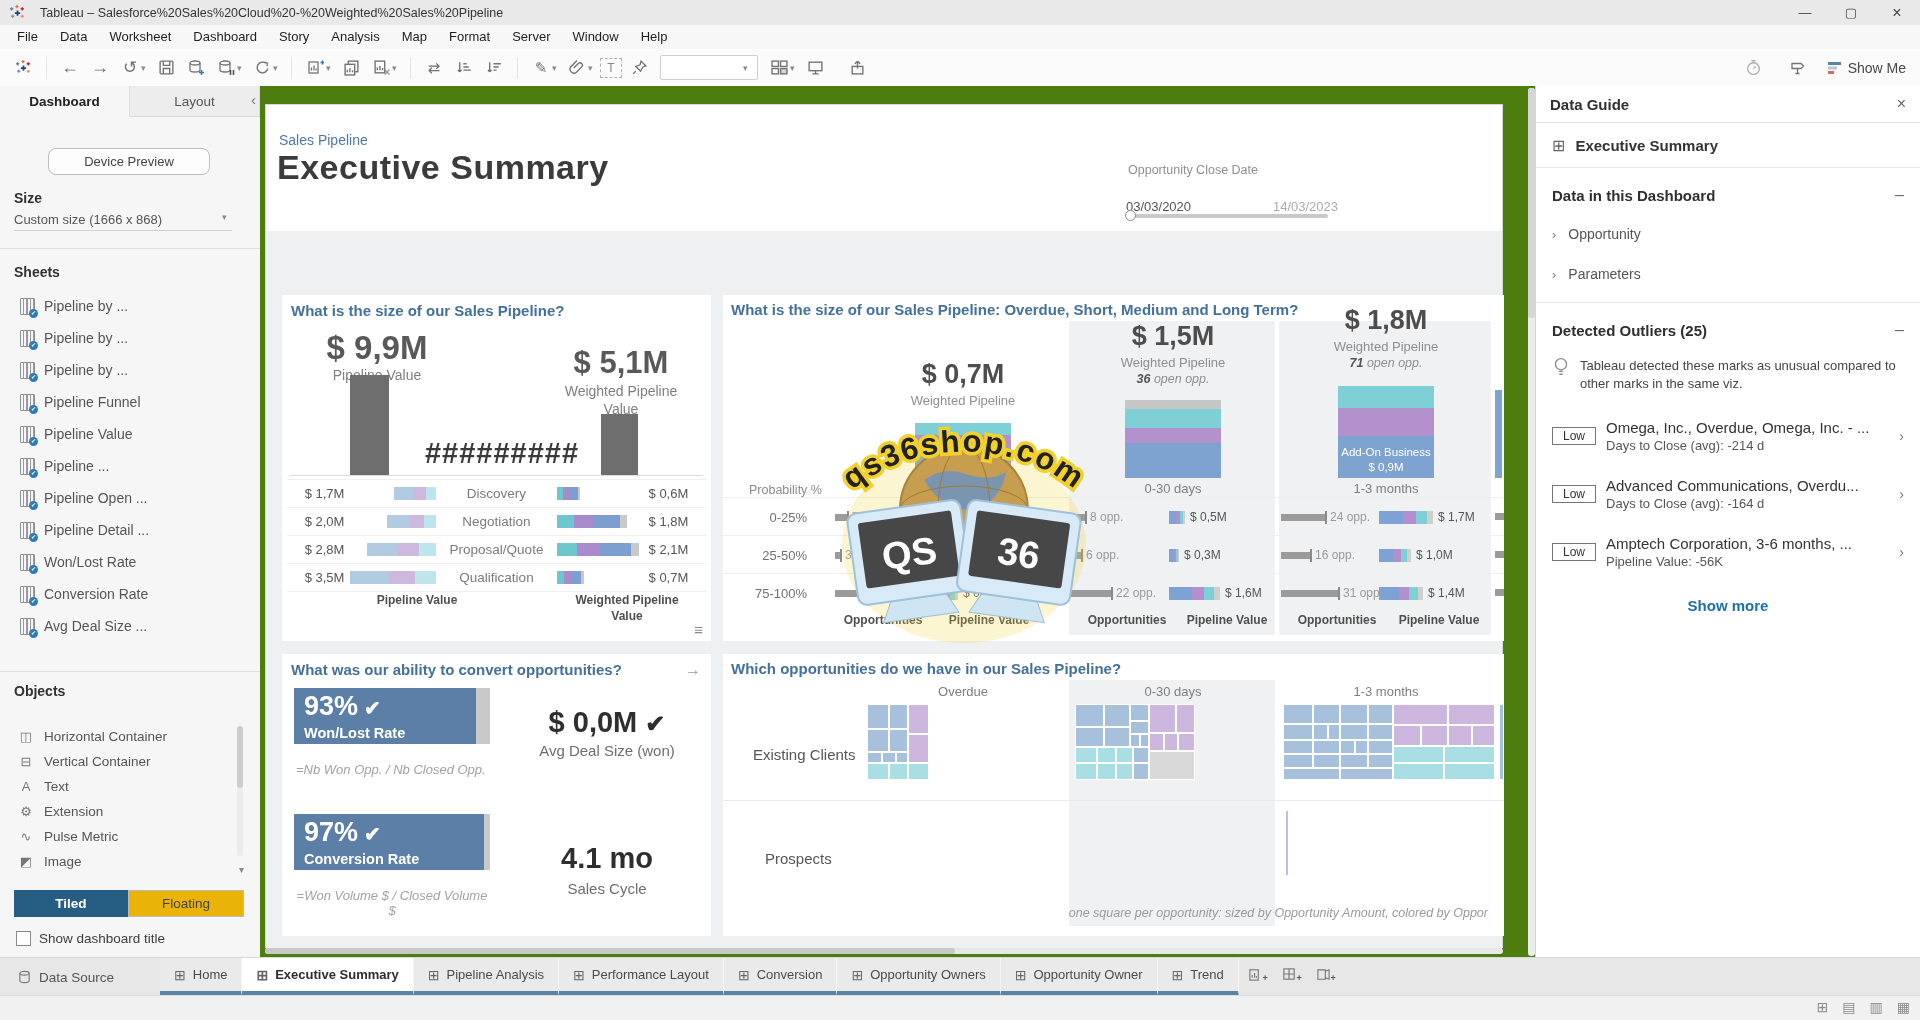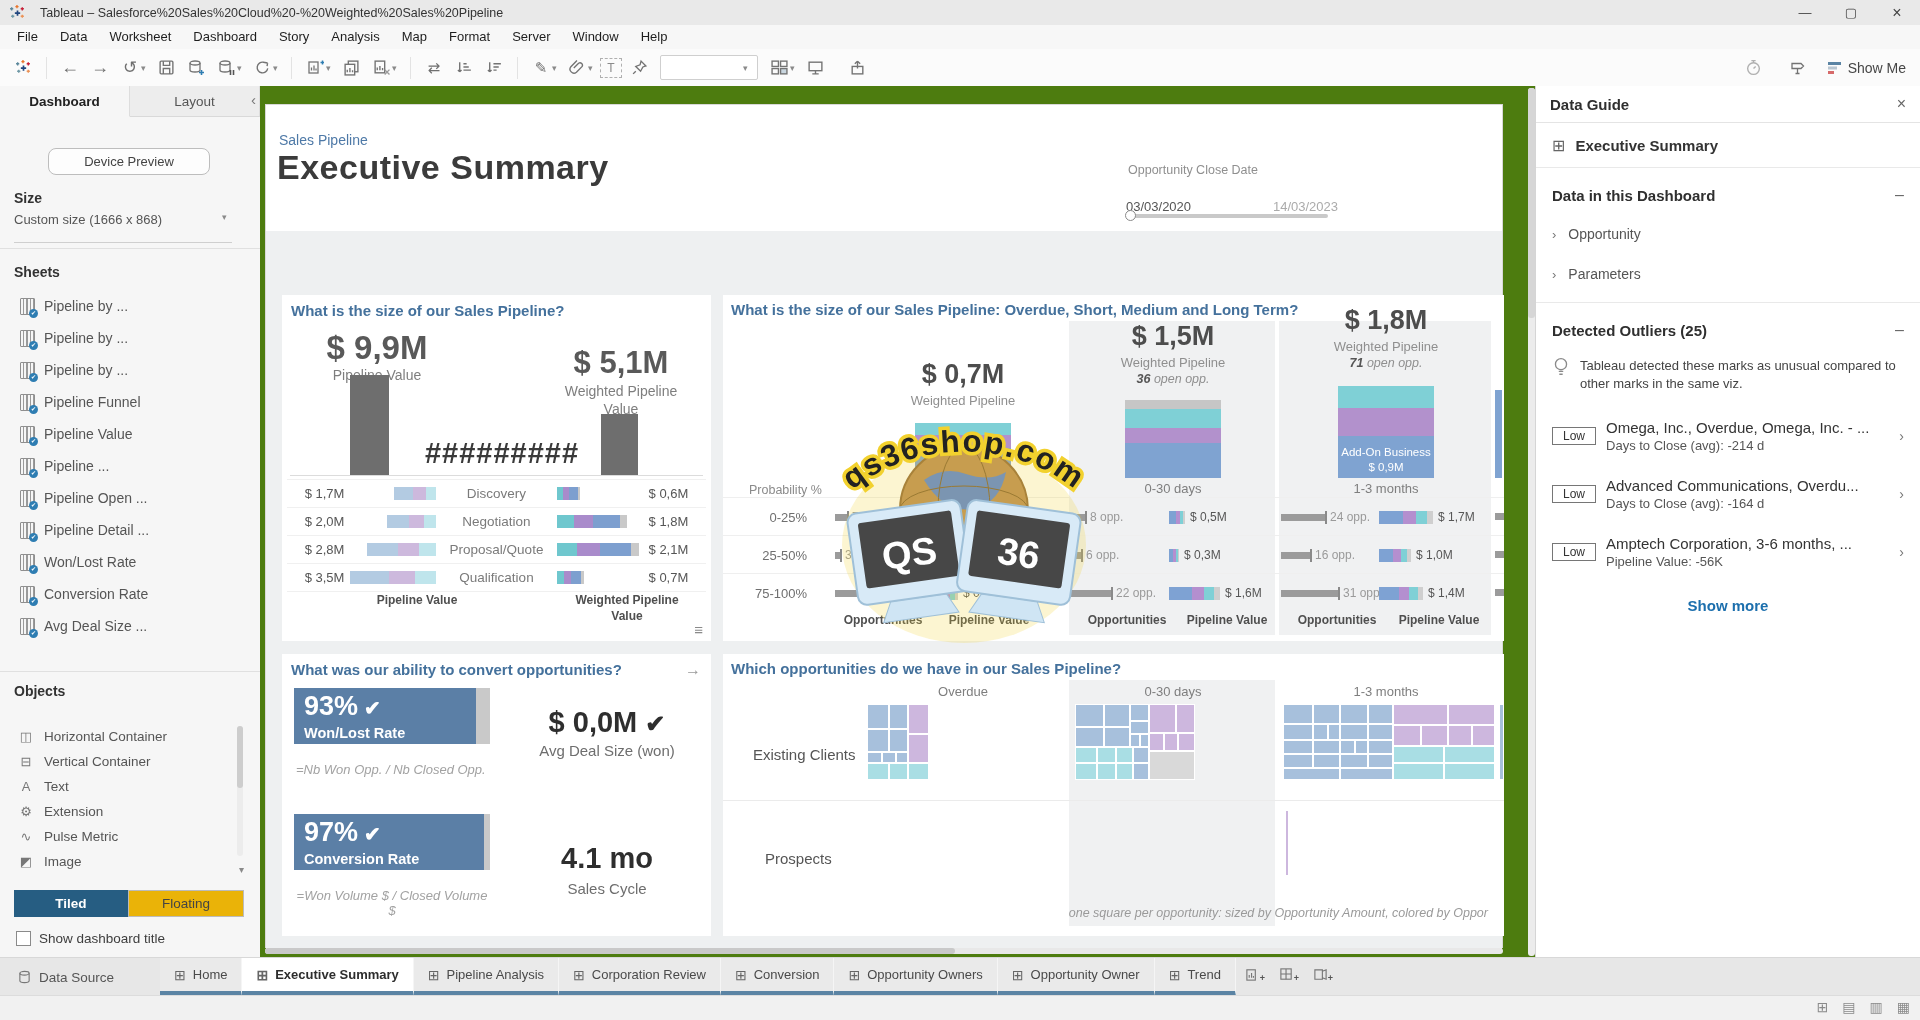--- a/index.html
+++ b/index.html
@@ -22,21 +22,21 @@
   .showme{display:flex;align-items:center;gap:6px;font-size:14px;color:#464646}
   
   .sidebar{position:absolute;left:0;top:86px;width:260px;bottom:62px;background:#f6f6f6;border-right:1px solid #d9d9d9}
   .pane-tabs{height:30px;display:flex;border-bottom:1px solid #d9d9d9;position:relative}
   .pane-tab{flex:1;display:flex;align-items:center;justify-content:center;font-size:13.5px;color:#555;background:#ededed;border-right:1px solid #ddd}
   .pane-tab.active{background:#f6f6f6;border-bottom:1px solid #f6f6f6;margin-bottom:-1px;font-weight:bold;color:#222}
   .collapse{position:absolute;right:4px;top:5px;color:#777;font-size:15px}
   .devprev{position:absolute;left:48px;top:62px;width:160px;height:25px;border:1px solid #bdbdbd;border-radius:8px;background:#fdfdfd;font-size:13px;color:#444;display:flex;align-items:center;justify-content:center}
   .sb-h{font-size:14px;font-weight:bold;color:#323232;padding-left:14px}
   .size-h{position:absolute;left:0;top:104px}
-  .size-val{position:absolute;left:14px;top:126px;width:218px;border-bottom:1px solid #cfcfcf;display:flex;justify-content:space-between;font-size:13px;color:#555;padding-bottom:15px}
+  .size-val{position:absolute;left:14px;top:126px;width:218px;border-bottom:1px solid #cfcfcf;display:flex;justify-content:space-between;font-size:13px;color:#555;padding-bottom:3px}
   .sb-div{position:absolute;left:0;width:100%;height:1px;background:#e0e0e0}
   .sheets-h{position:absolute;left:0;top:178px}
   .sheet-list{position:absolute;left:0;top:204px;width:100%}
   .sheet-item{height:32px;display:flex;align-items:center;padding-left:20px;gap:9px;font-size:14px;color:#555}
   .sheet-ico{width:13px;height:15px;border:1px solid #8f8f8f;border-radius:1px;position:relative;flex:none;
      background:repeating-linear-gradient(90deg,transparent 0 2px,#9a9a9a 2px 3.5px)}
   .sheet-ico::after{content:"✔";position:absolute;right:-4px;bottom:-4px;width:9px;height:9px;border-radius:50%;background:#2e7db2;color:#fff;font-size:6px;line-height:9px;text-align:center}
   .obj-h{position:absolute;left:0;top:597px}
   .obj-list{position:absolute;left:0;top:638px;width:100%}
   .obj-item{height:25px;display:flex;align-items:center;padding-left:18px;gap:10px;font-size:13.5px;color:#555}
@@ -911,21 +911,21 @@
   <div class="tab active">
       <span class="g">⊞</span>
       <span>Executive Summary</span>
     </div>
   <div class="tab">
       <span class="g">⊞</span>
       <span>Pipeline Analysis</span>
     </div>
   <div class="tab">
       <span class="g">⊞</span>
-      <span>Corporation Review</span>
+      <span>Performance Layout</span>
     </div>
   <div class="tab">
       <span class="g">⊞</span>
       <span>Conversion</span>
     </div>
   <div class="tab">
       <span class="g">⊞</span>
       <span>Opportunity Owners</span>
     </div>
   <div class="tab">

